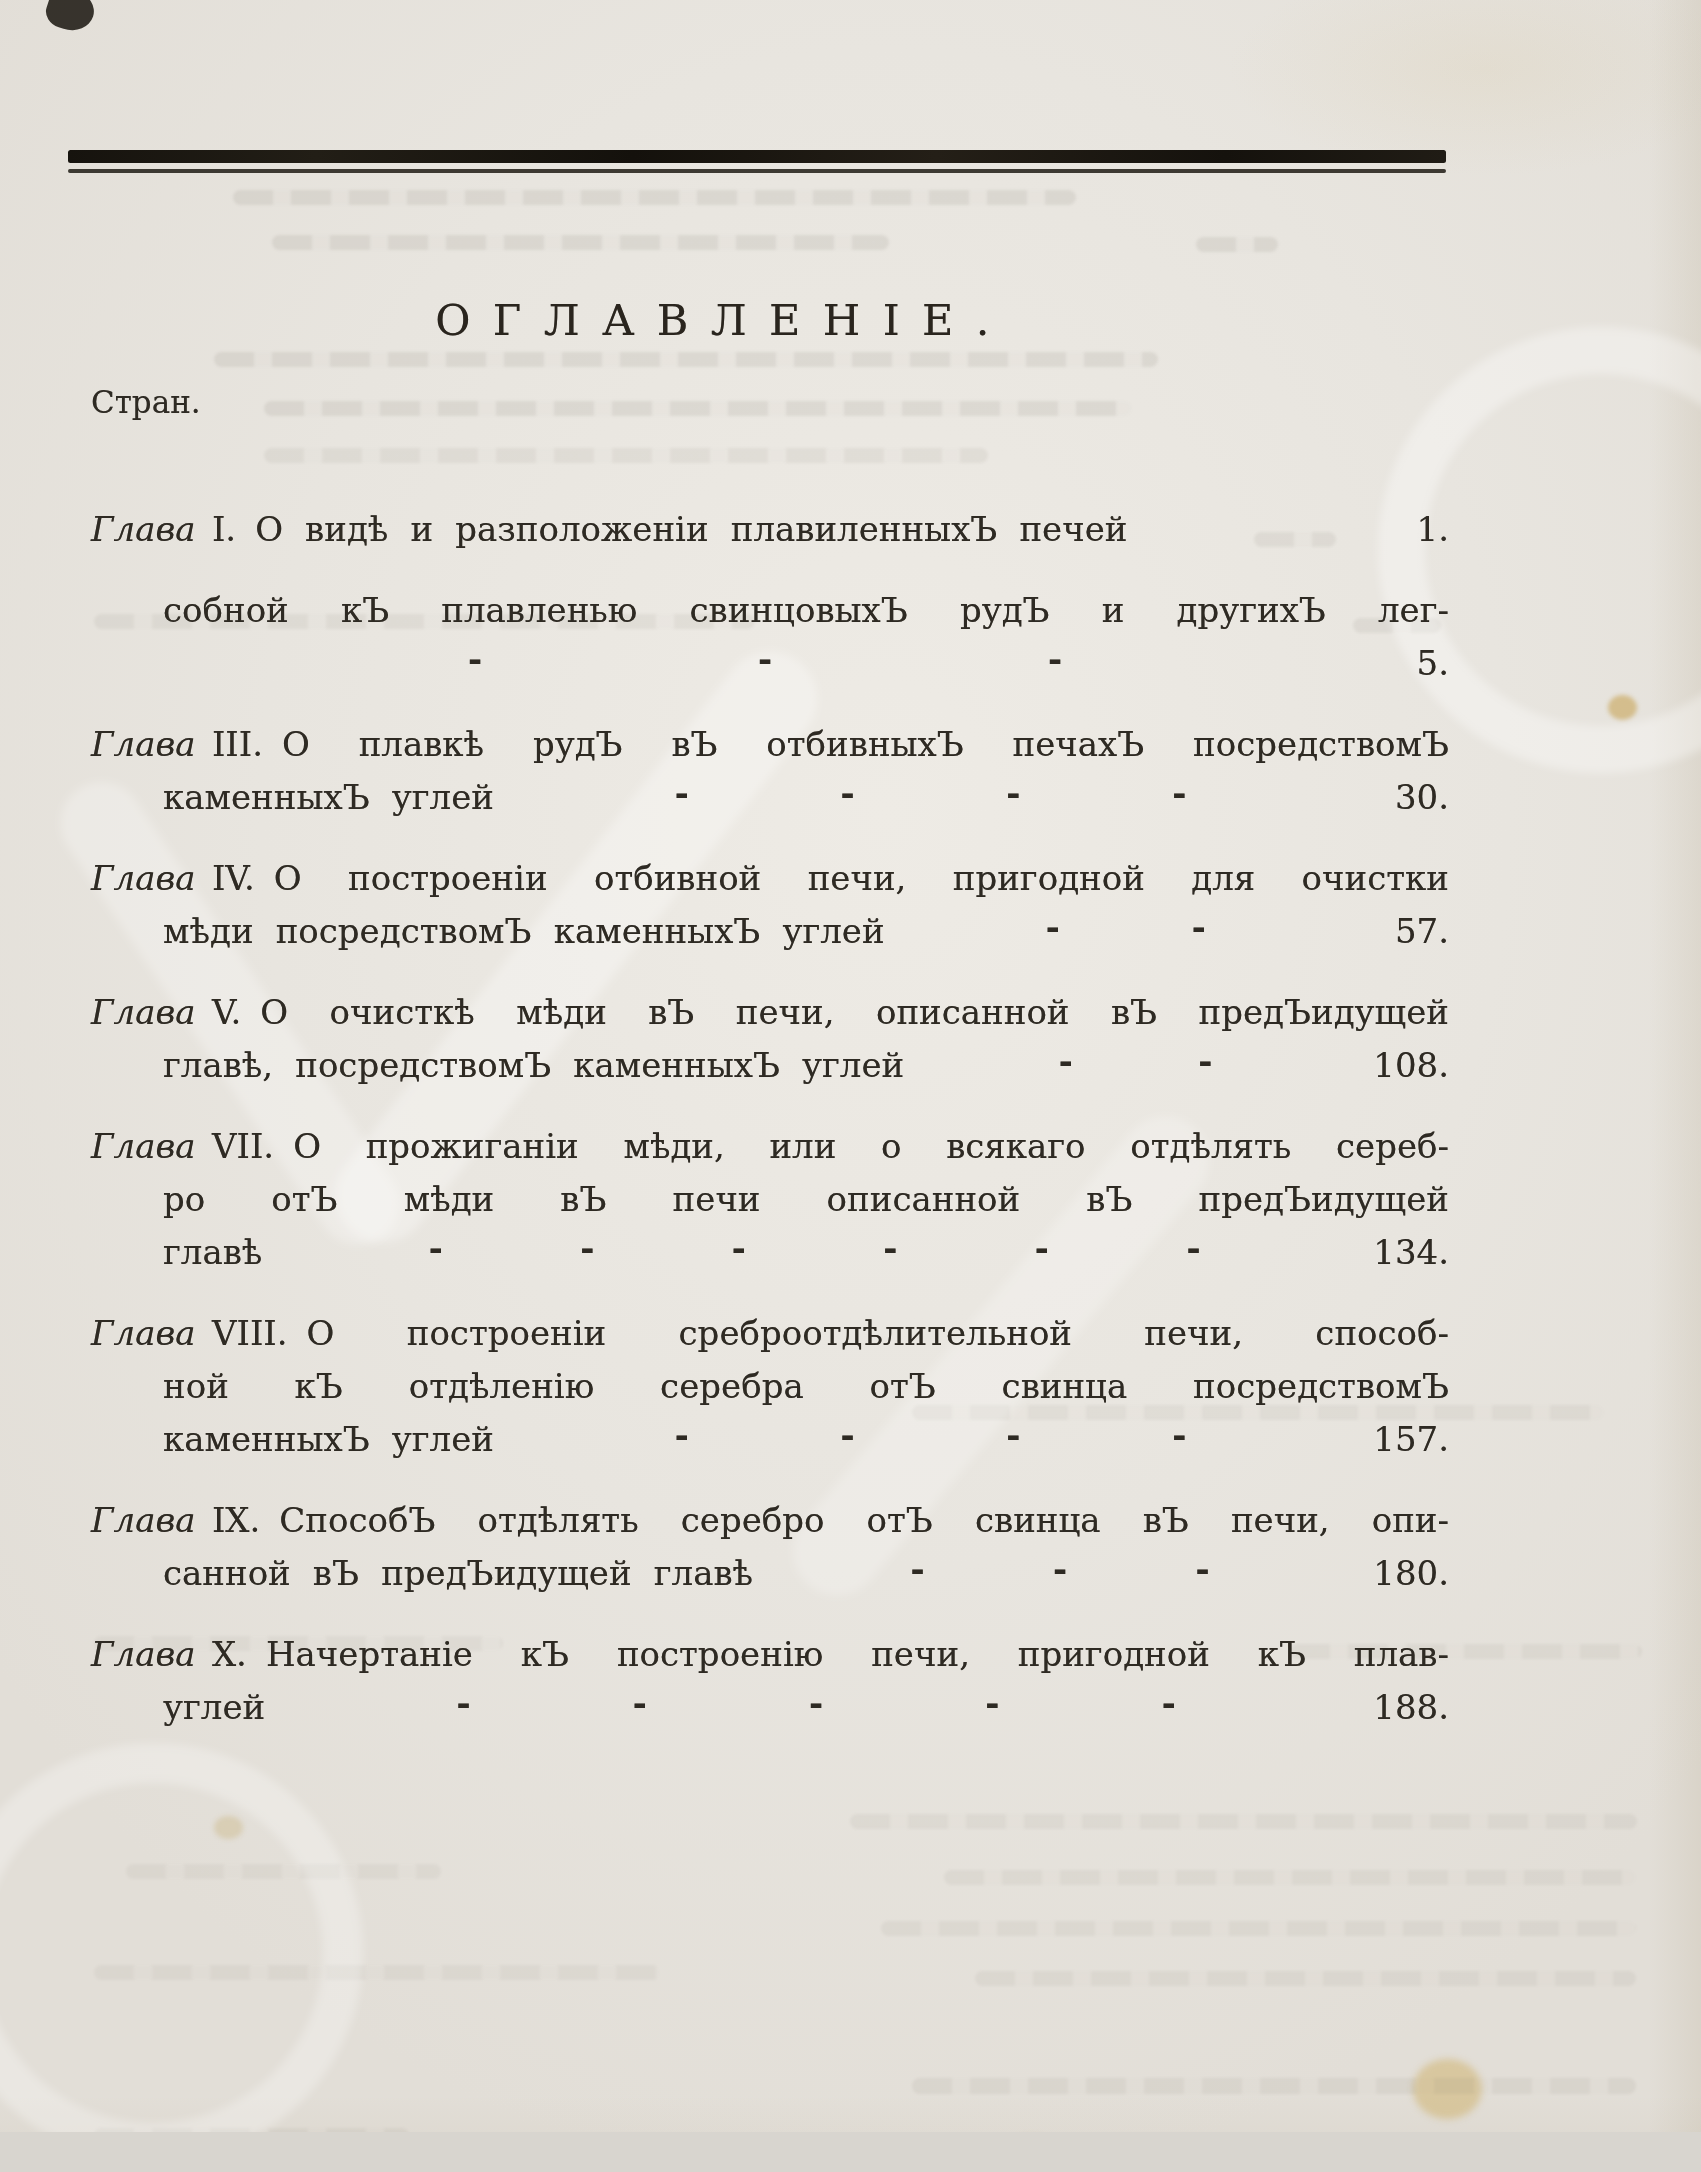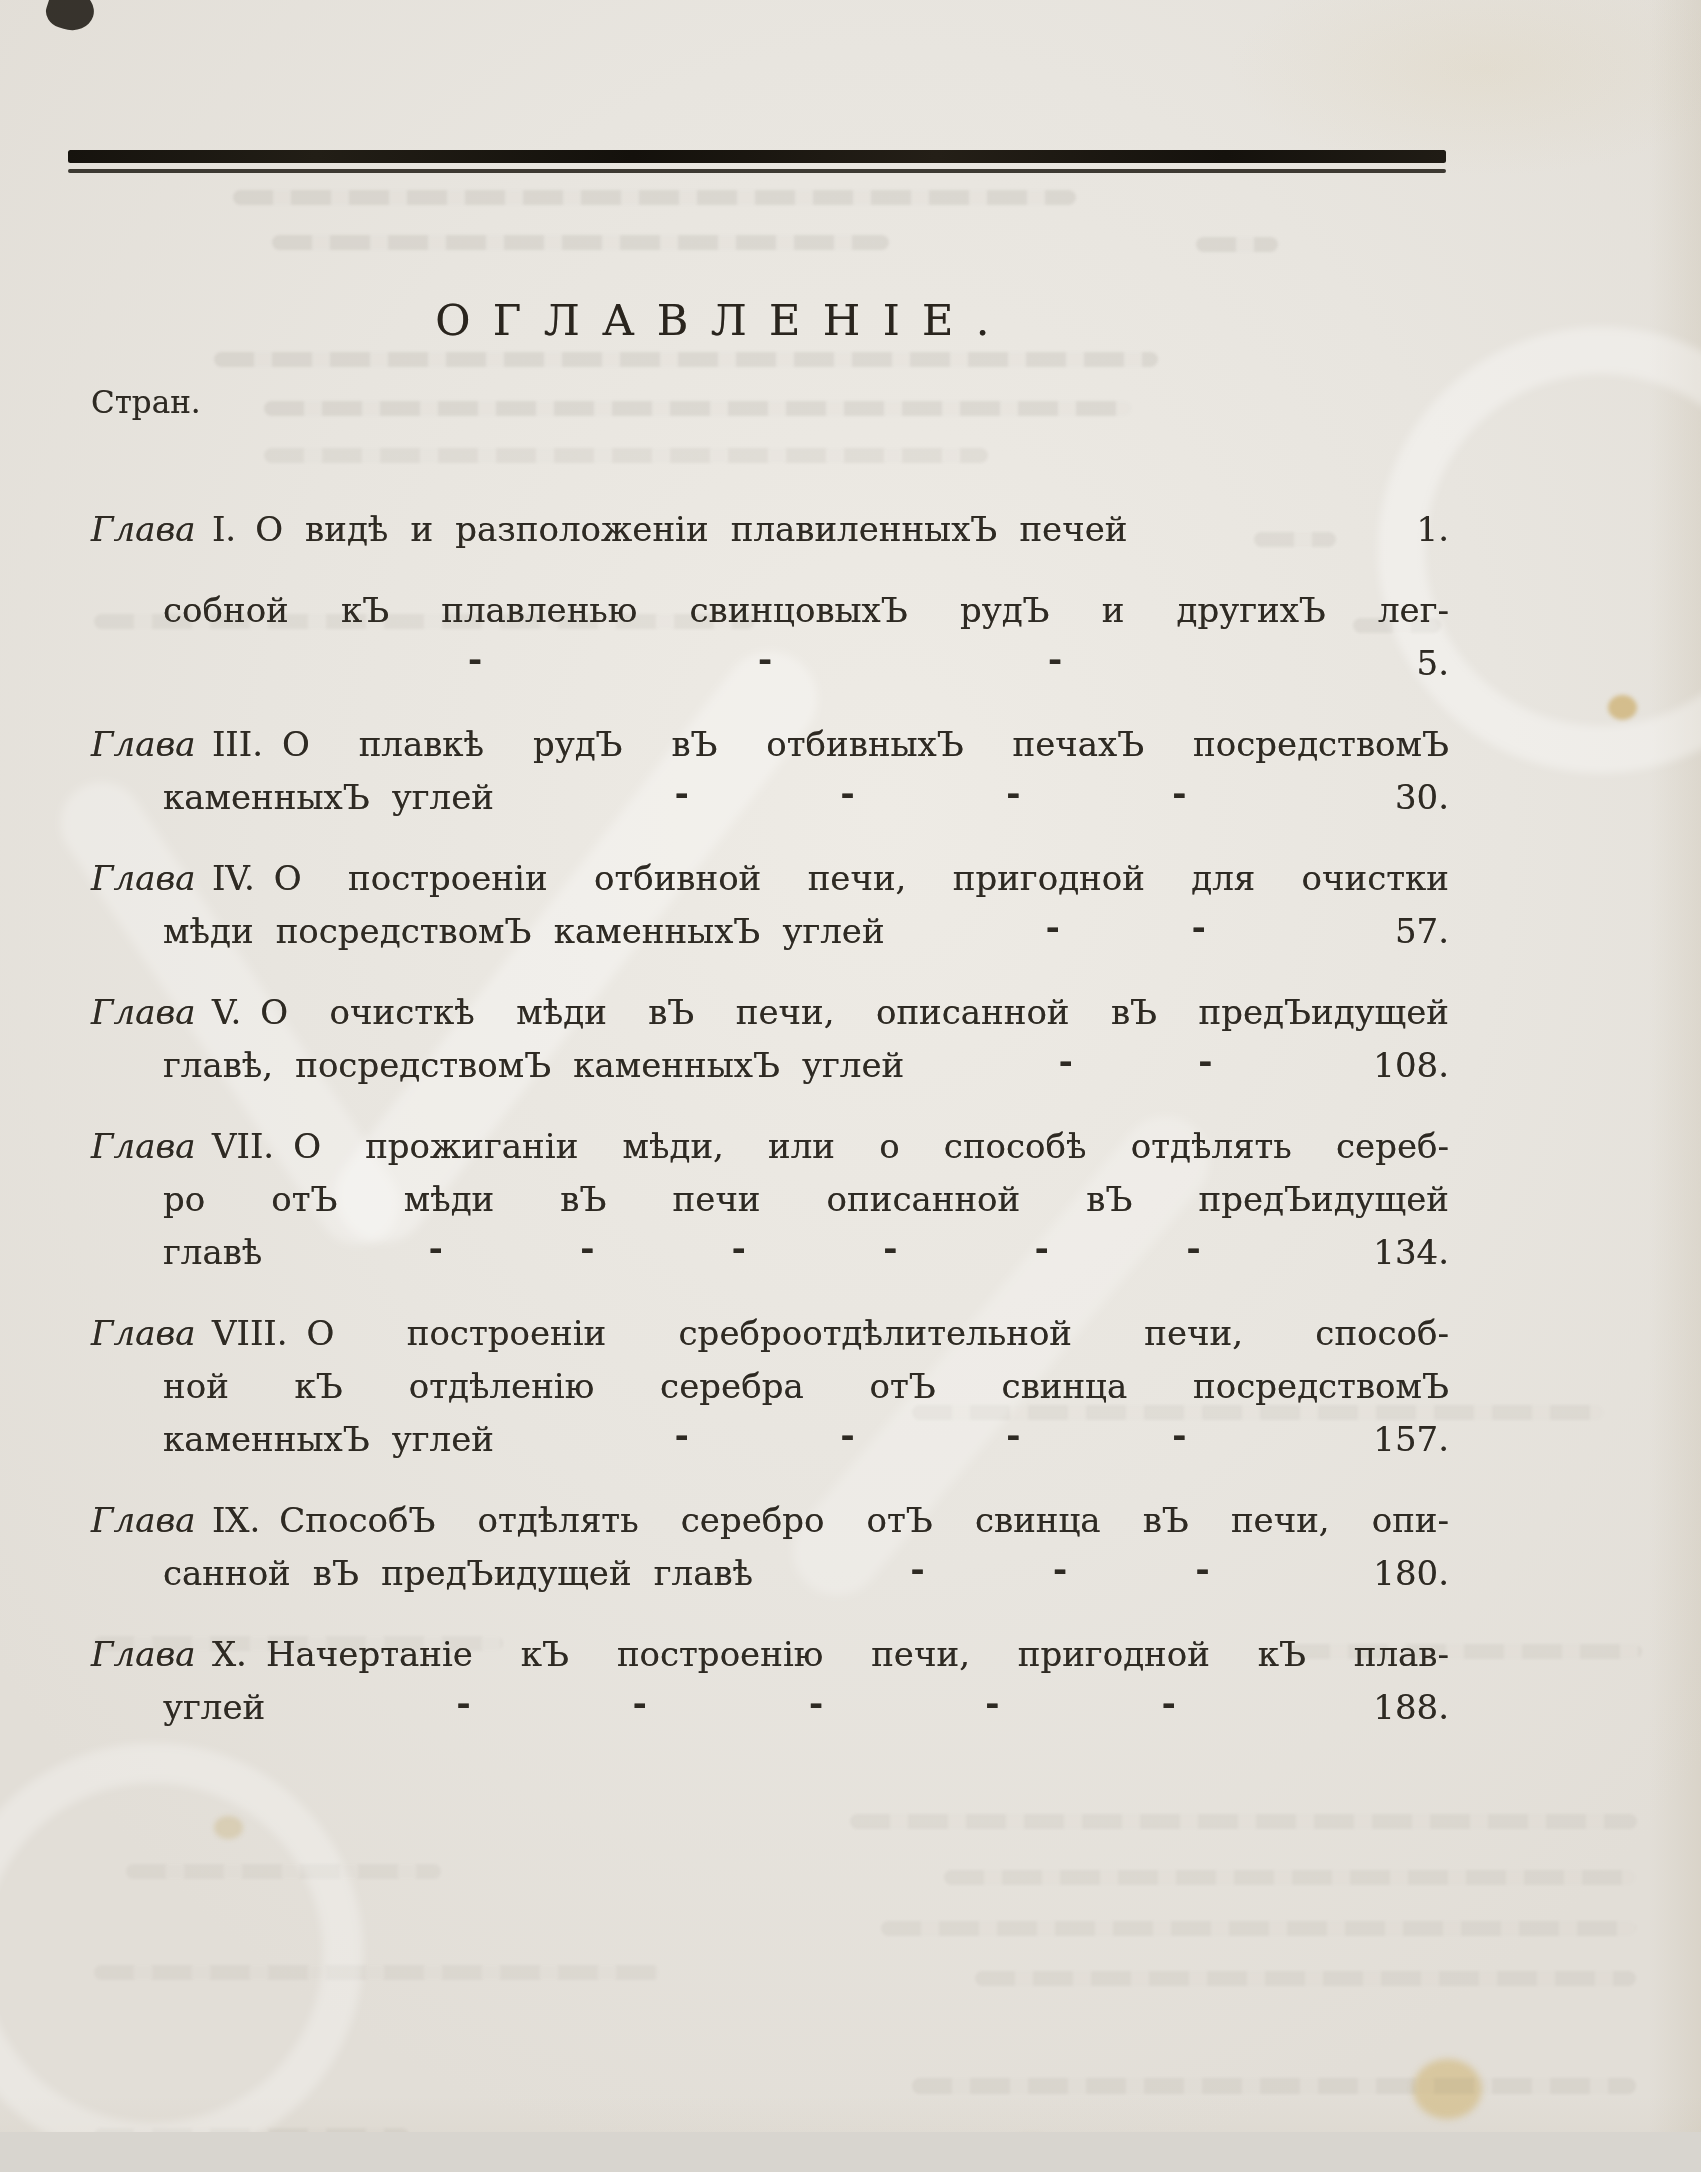--- a/index.html
+++ b/index.html
@@ -188,21 +188,21 @@
         <div class="line flexline cont-indent">
           <span class="line-text">главѣ, посредствомЪ каменныхЪ углей</span>
           <span class="dashes">
             <span class="dash">-</span>
             <span class="dash">-</span>
           </span>
           <span class="page-num">108.</span>
         </div>
       </div>
       <div class="entry">
-        <div class="line justify"><span class="chapter-label">Глава</span><span class="numeral">VII.</span><span class="line-text">О прожиганіи мѣди, или о способѣ отдѣлять сереб-</span></div>
+        <div class="line justify"><span class="chapter-label">Глава</span><span class="numeral">VII.</span><span class="line-text">О прожиганіи мѣди, или о всякаго отдѣлять сереб-</span></div>
         <div class="line justify cont-indent"><span class="line-text">ро отЪ мѣди вЪ печи описанной вЪ предЪидущей</span></div>
         <div class="line flexline cont-indent">
           <span class="line-text">главѣ</span>
           <span class="dashes">
             <span class="dash">-</span>
             <span class="dash">-</span>
             <span class="dash">-</span>
             <span class="dash">-</span>
             <span class="dash">-</span>
             <span class="dash">-</span>

